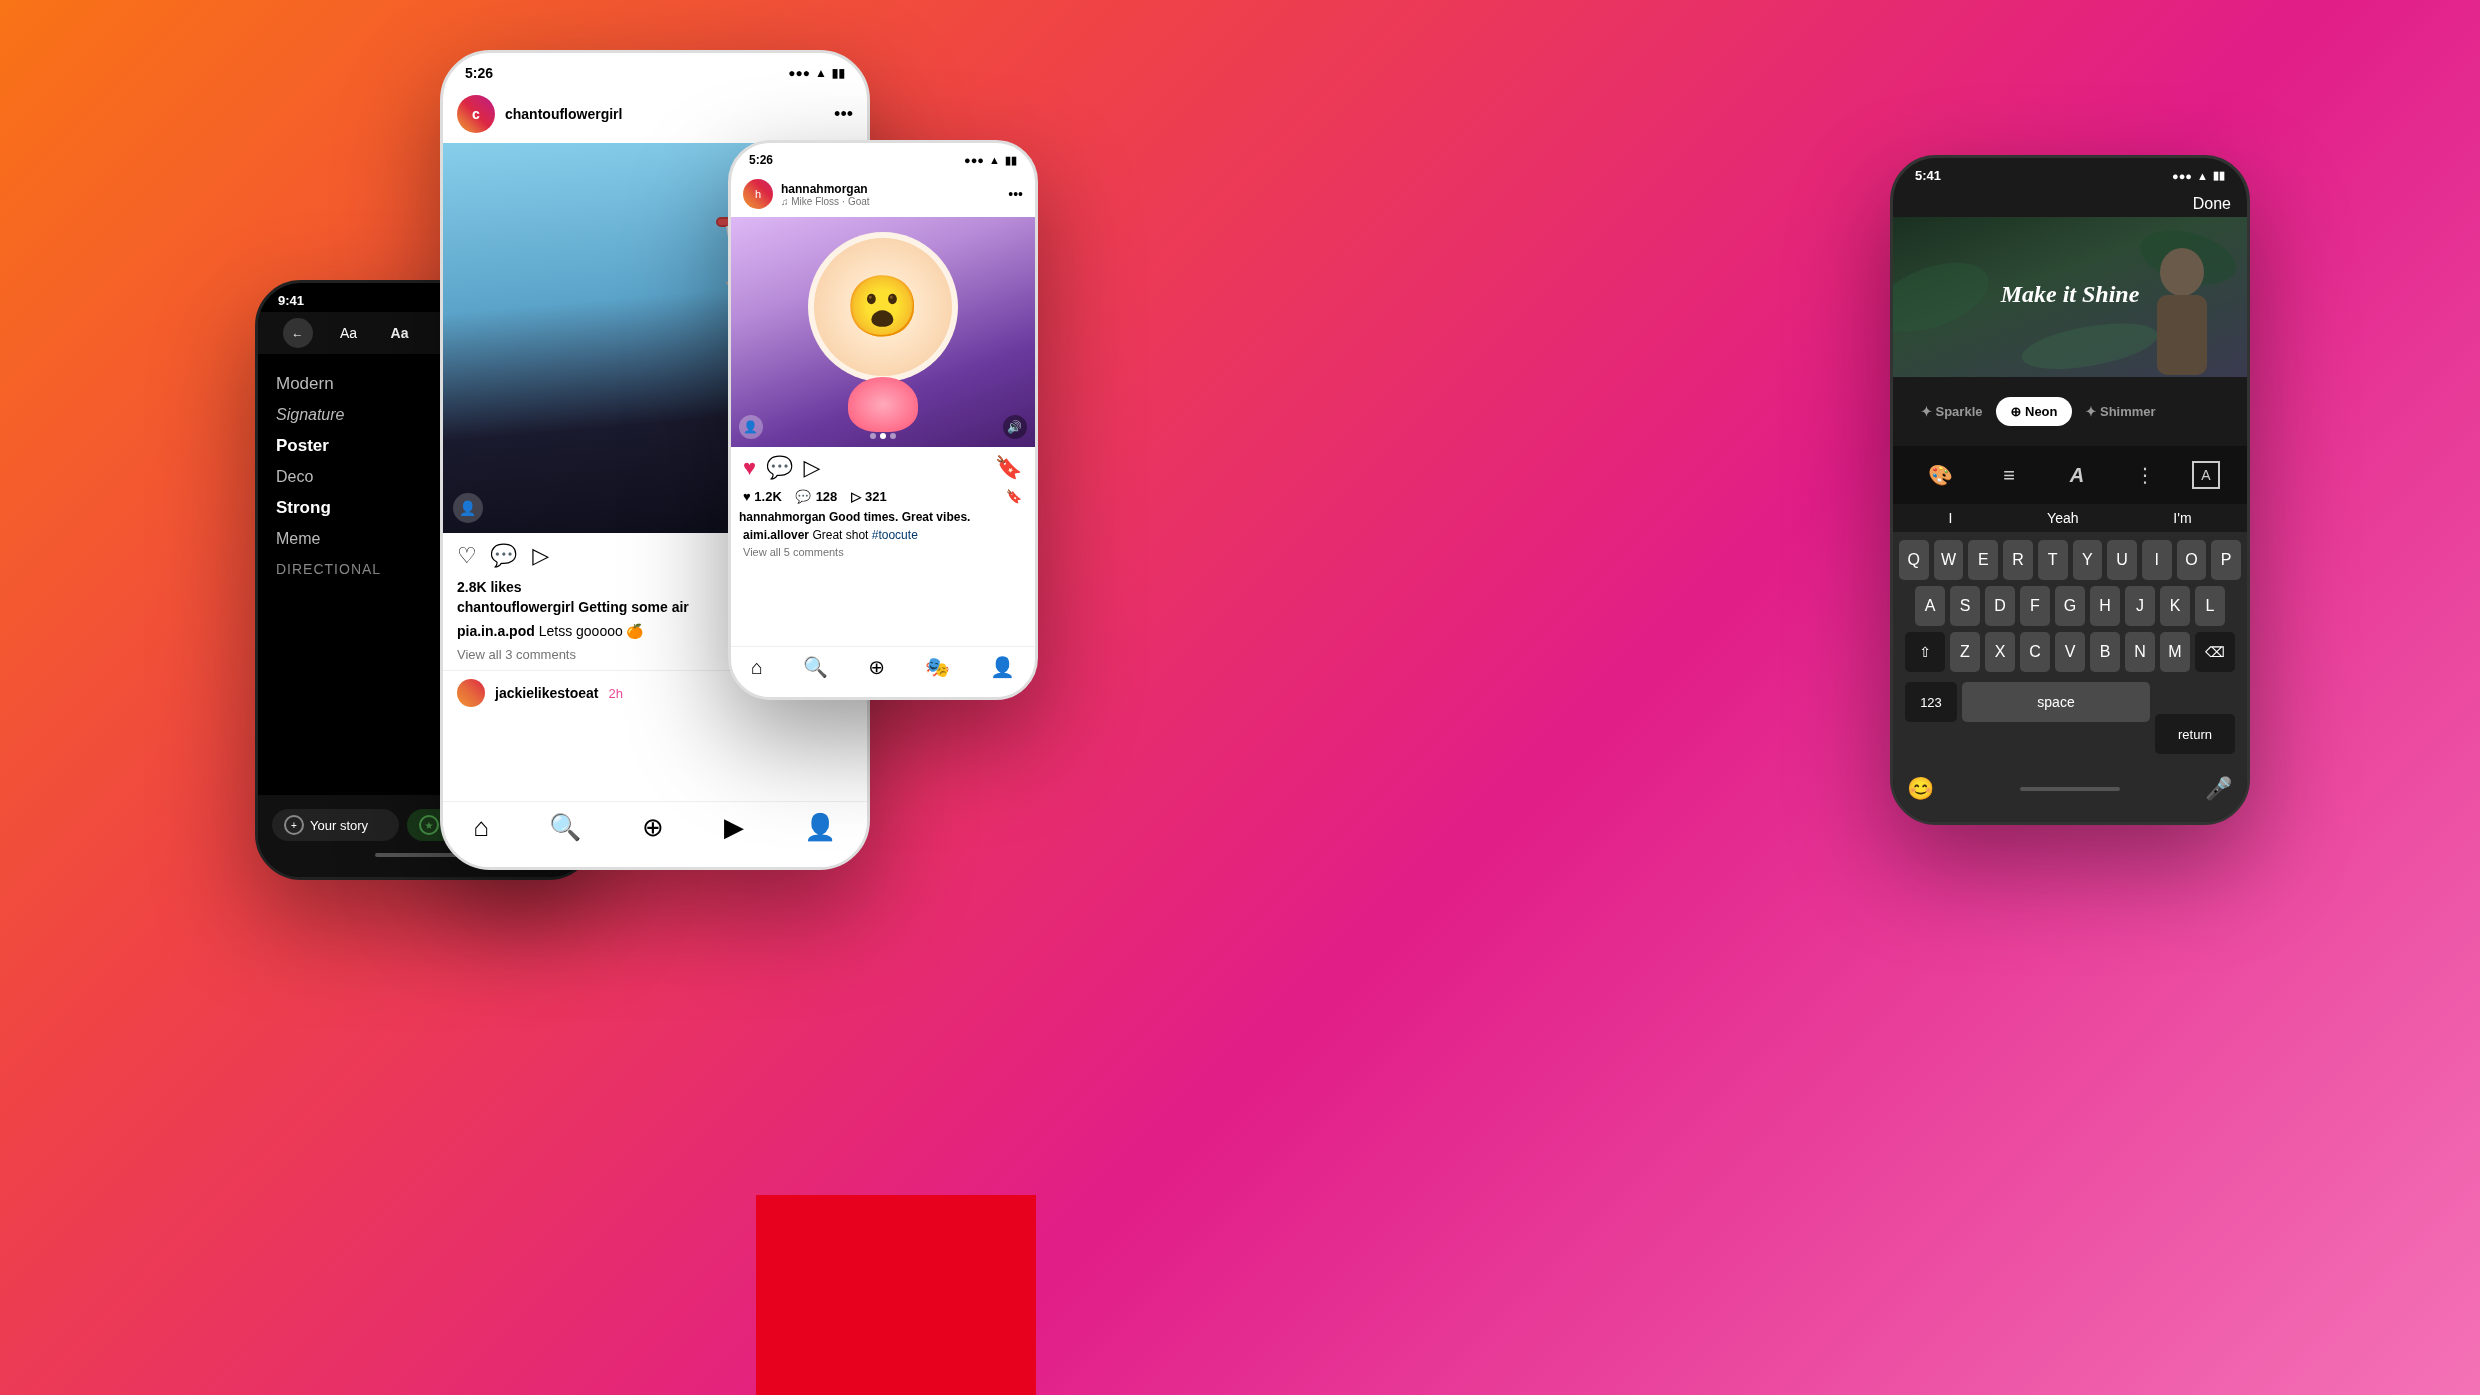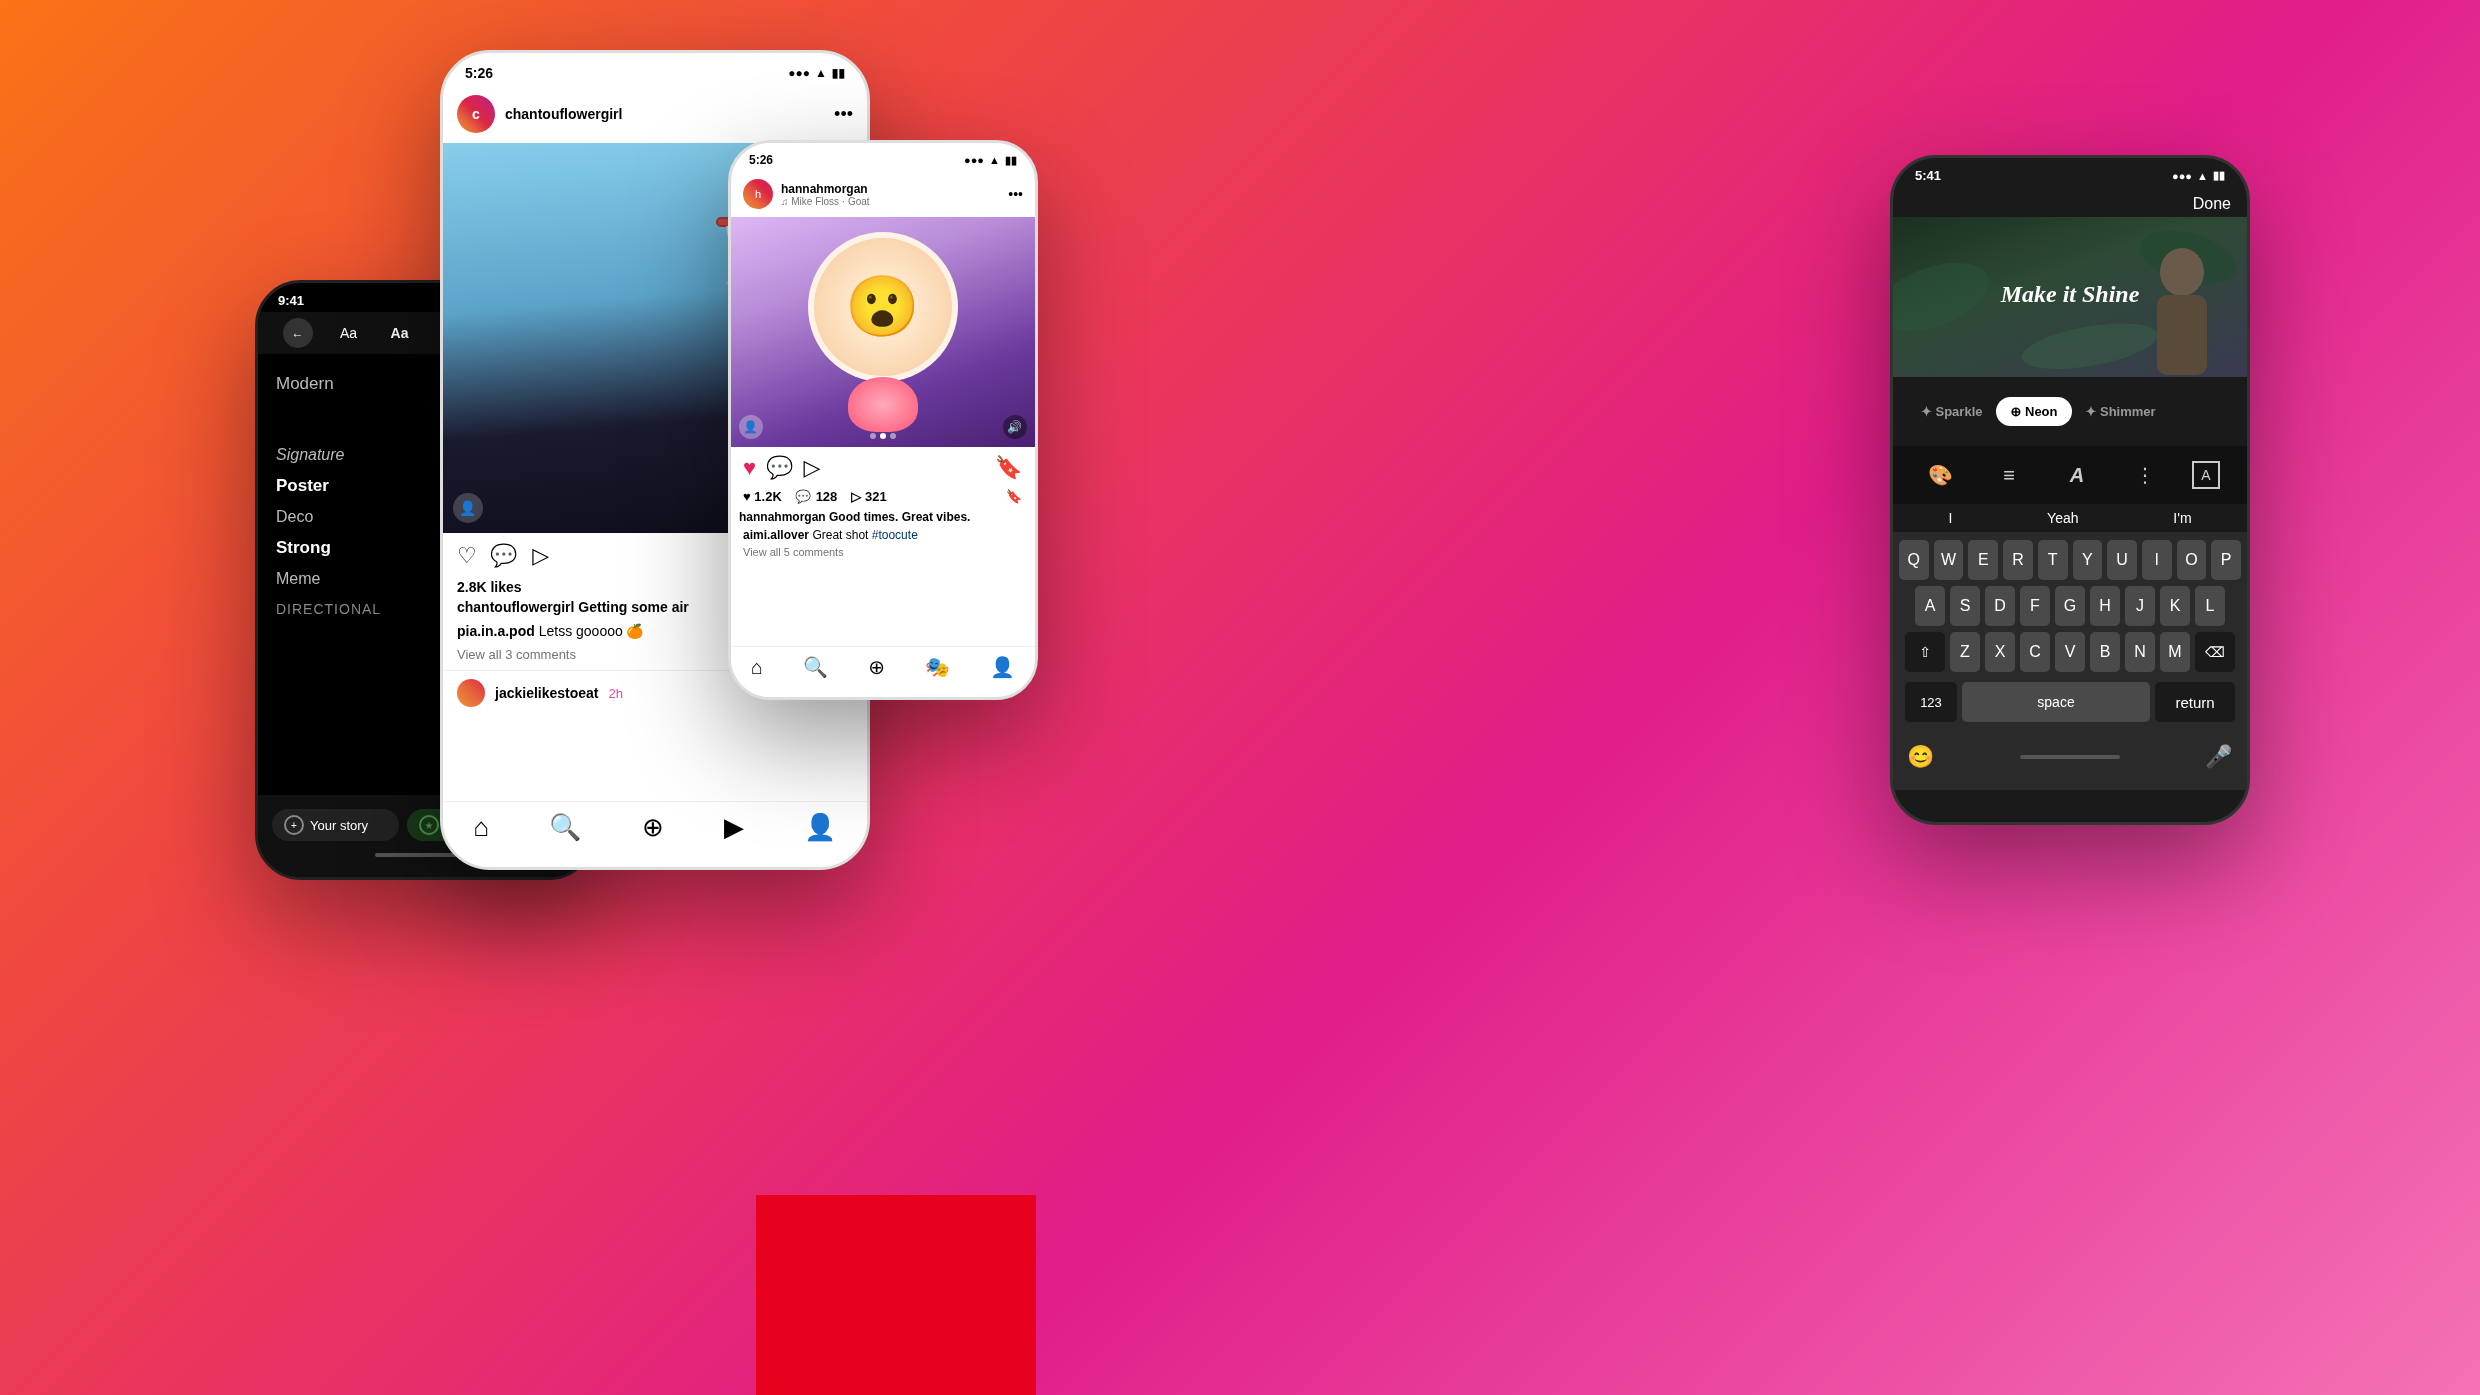--- a/index.html
+++ b/index.html
@@ -64,21 +64,21 @@
     }
     .font-row {
       display: flex;
       justify-content: space-between;
       align-items: center;
     }
     .font-name-left { color: #ccc; font-size: 17px; text-align: left; }
     .font-name-right { color: #fff; font-size: 17px; text-align: right; }
     .font-modern { font-weight: 300; color: #bbb; }
     .font-classic { font-weight: 700; color: #fff; }
-    .font-signature { font-style: italic; color: #bbb; font-size: 16px; margin-top: 40px; }
+    .font-signature { font-style: italic; color: #bbb; font-size: 16px; }
     .font-editor { color: #ddd; font-size: 16px; }
     .font-poster { font-weight: 900; color: #fff; font-size: 17px; }
     .font-bubble { color: #ddd; font-size: 17px; font-weight: 400; letter-spacing: -0.5px; }
     .font-deco { color: #bbb; font-size: 16px; }
     .font-squeeze { color: #fff; font-size: 14px; letter-spacing: 2px; font-weight: 700; }
     .font-strong { font-weight: 900; color: #fff; font-size: 17px; }
     .font-typewriter { color: #ccc; font-size: 15px; font-family: monospace; }
     .font-meme { color: #bbb; font-size: 16px; }
     .font-elegant { font-style: italic; color: #ccc; font-size: 16px; }
     .font-directional { color: #888; font-size: 14px; letter-spacing: 1px; }
@@ -816,21 +816,21 @@
       <div class="key">V</div>
       <div class="key">B</div>
       <div class="key">N</div>
       <div class="key">M</div>
       <div class="key key-dark" style="width:40px;font-size:14px;">⌫</div>
     </div>
 
     <div class="bottom-keyboard-row">
       <div class="key key-dark key-nums" style="width:52px;height:40px;font-size:13px;display:flex;align-items:center;justify-content:center;">123</div>
       <div class="key-space">space</div>
-      <div class="key key-dark key-return" style="width:80px;height:40px;font-size:15px;display:flex;align-items:center;justify-content:center;">return</div>
+      <div class="key key-dark key-return" style="width:80px;height:40px;font-size:13px;display:flex;align-items:center;justify-content:center;margin-top:32px;">return</div>
     </div>
   </div>
 
   <div class="keyboard-bottom">
     <span class="emoji-btn">😊</span>
     <div class="home-indicator" style="width:100px;height:4px;background:#555;border-radius:2px;margin:0 auto;"></div>
     <span class="mic-btn">🎤</span>
   </div>
 </div>
 

